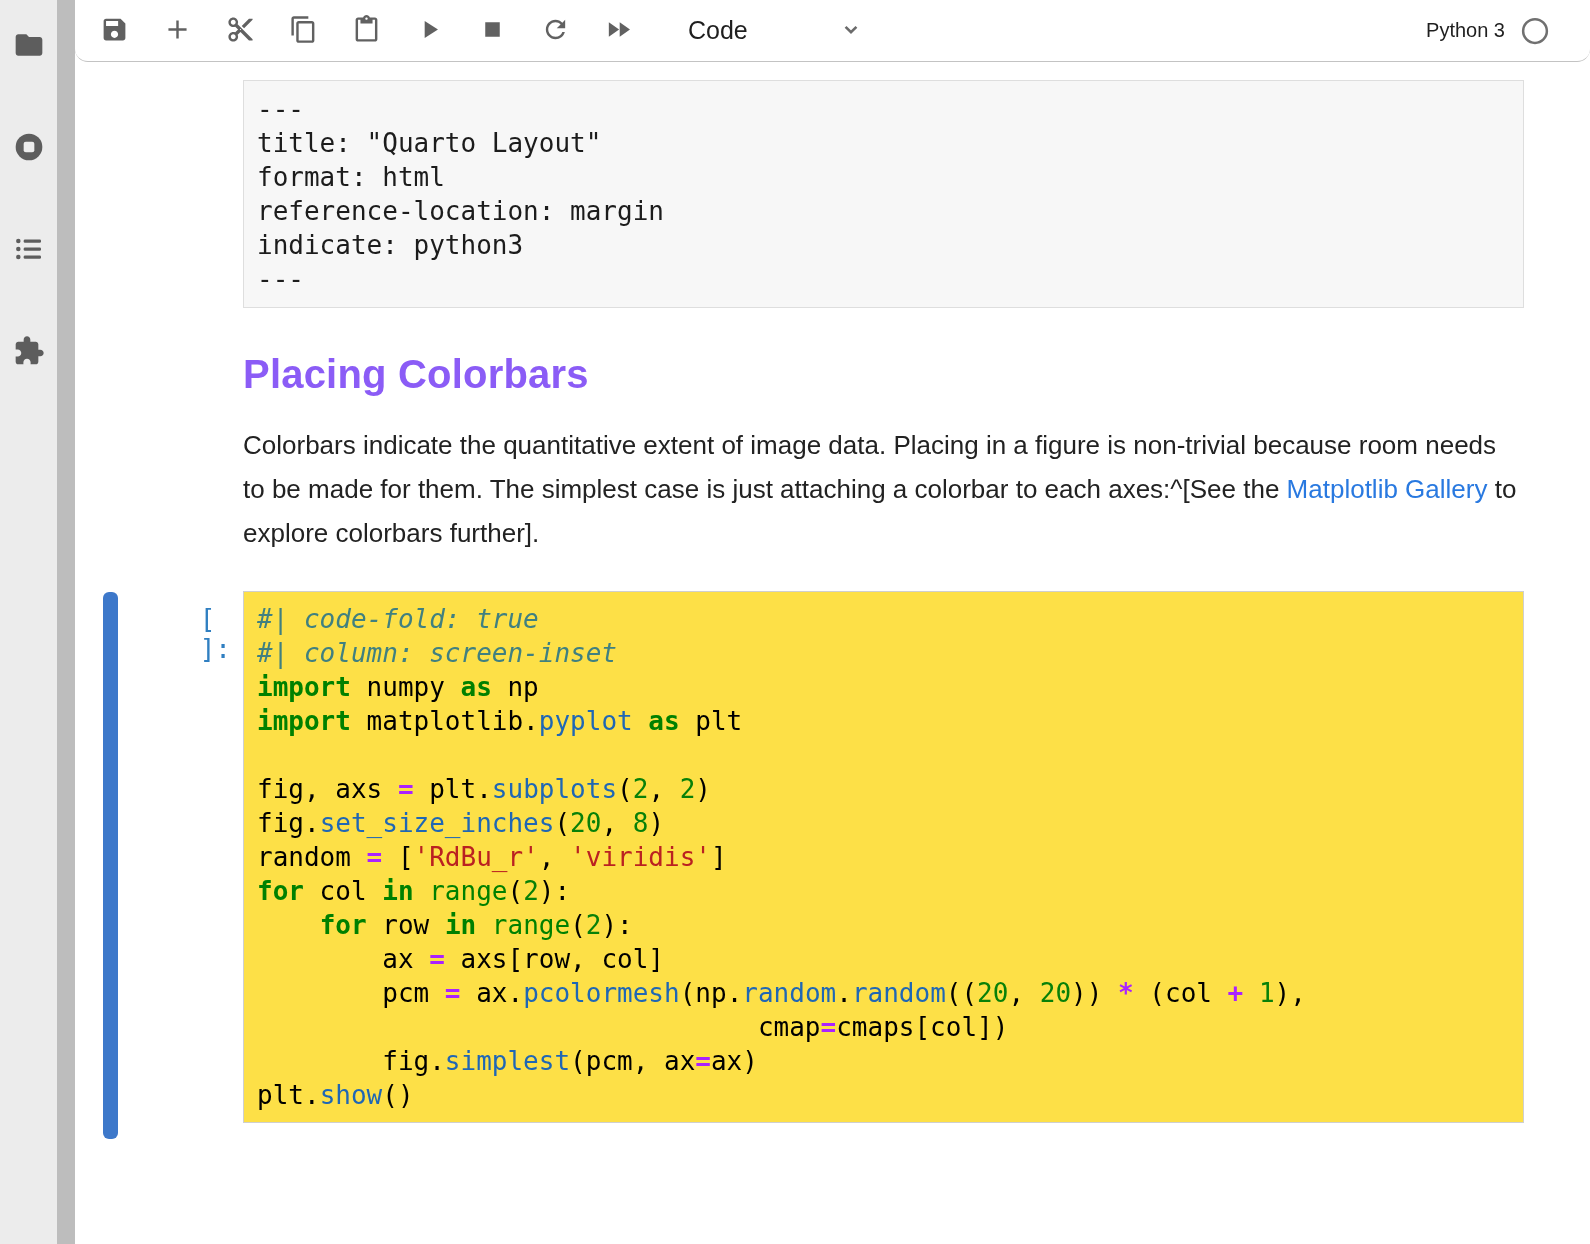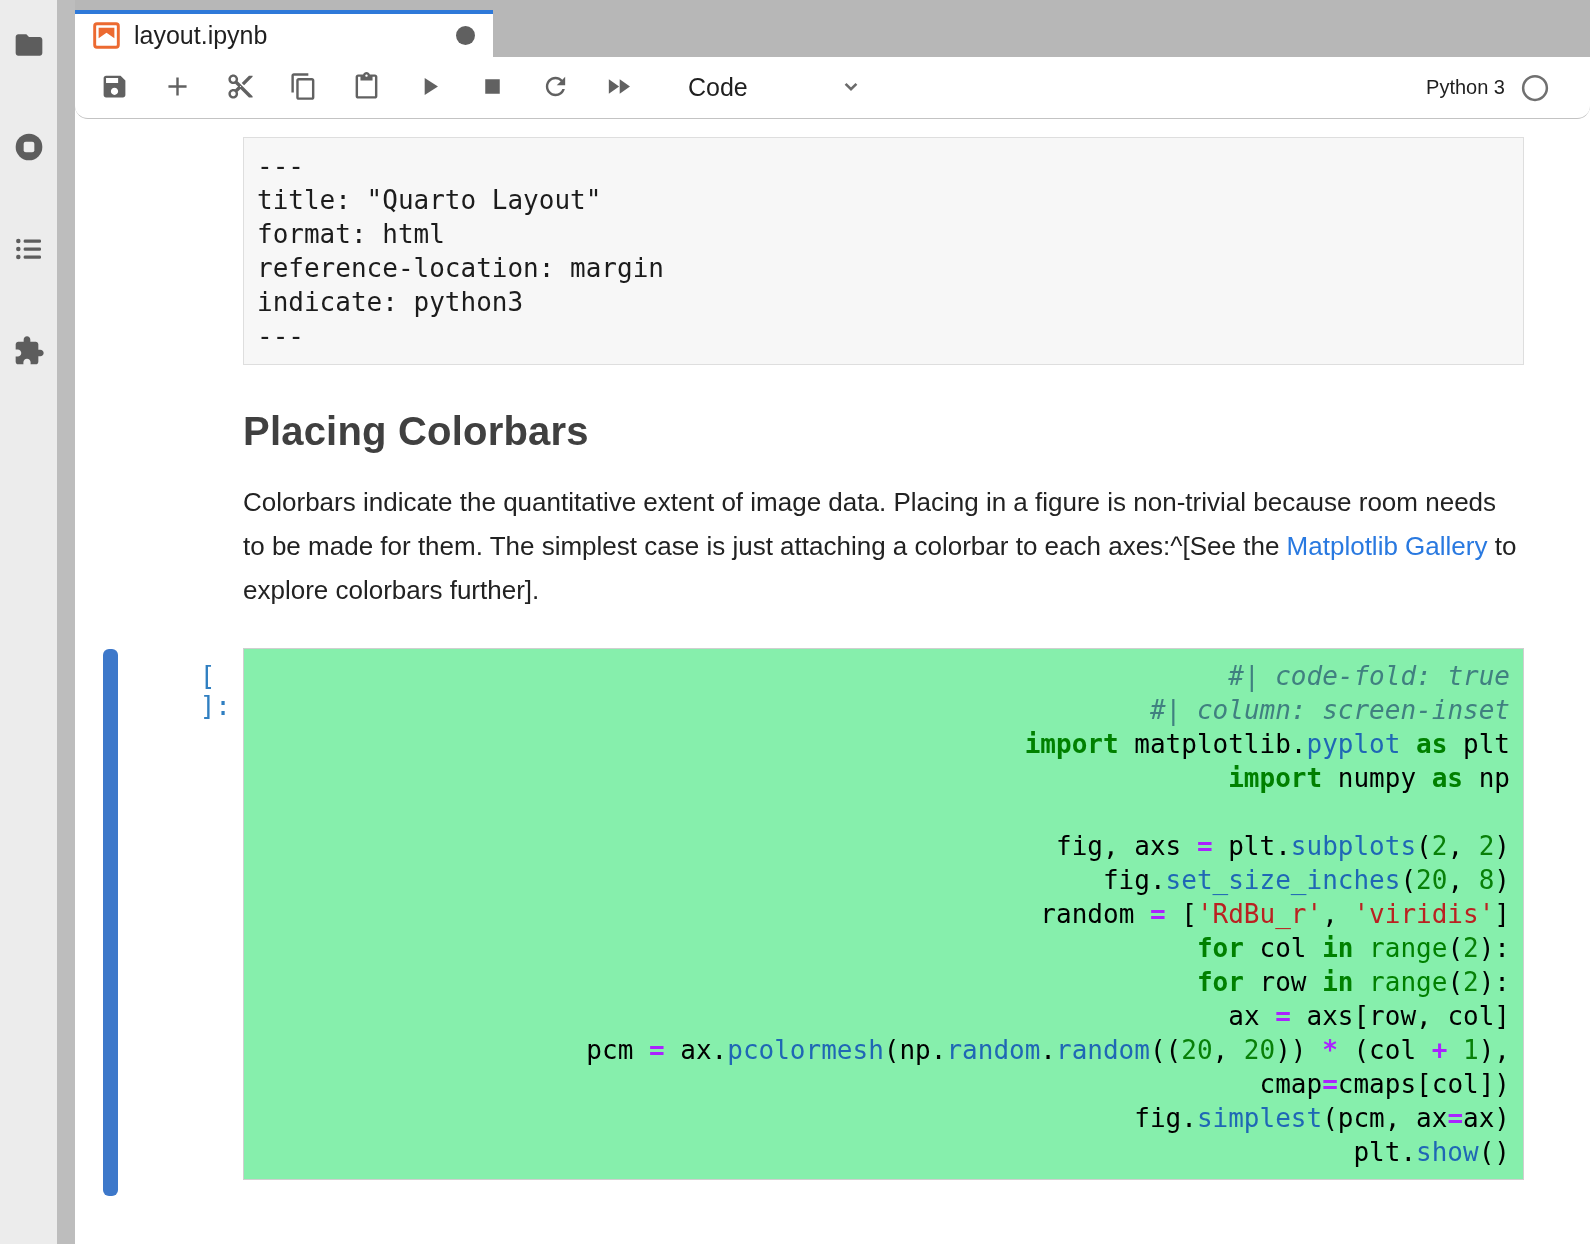--- a/index.html
+++ b/index.html
@@ -42,31 +42,31 @@
 
   
   .content { flex:1; background:#fff; padding:18px 66px 0 168px; position:relative; }
 
   .mono { font-family:"DejaVu Sans Mono","Liberation Mono",monospace; font-size:26px; }
   .cm-line { white-space:pre; line-height:34px; min-height:34px; color:#1c1c1c; }
 
   .raw-cell { background:#f7f7f7; border:1px solid #dedede; padding:11px 13px; }
 
   .md-cell { margin-top:44px; }
-  .md-heading { font-size:40px; font-weight:700; color:#404040; letter-spacing:0.2px; }
+  .md-heading { font-size:40px; font-weight:700; color:#8b5cf6; letter-spacing:0.2px; }
   .md-paragraph { margin-top:26px; font-size:26px; line-height:44px; color:#222;
                   max-width:1275px; }
   .md-link { color:#2979e0; text-decoration:none; cursor:pointer; }
 
   .code-cell { margin-top:36px; position:relative; padding-bottom:16px; }
   .collapser { position:absolute; left:-140px; top:1px; bottom:0; width:15px;
                background:#3d78ca; border-radius:6px; cursor:pointer; }
   .prompt { position:absolute; right:calc(100% + 12px); top:13px; color:#307fc1;
             font-family:"DejaVu Sans Mono","Liberation Mono",monospace; font-size:26px; }
-  .code-editor { background:#86efac; border:1px solid #cfcfcf; padding:10px 13px; cursor:text;text-align:right; }
+  .code-editor { background:#fde047; border:1px solid #cfcfcf; padding:10px 13px; cursor:text; }
 
   
   .tok-com { color:#408080; font-style:italic; }
   .tok-kw  { color:#008000; font-weight:bold; }
   .tok-bi  { color:#008000;margin-top:20px; }
   .tok-op  { color:#aa22ff; font-weight:bold; }
   .tok-num { color:#088008; }
   .tok-str { color:#ba2121; }
   .tok-fn  { color:#1f67b5; }
   .tok-pl  { color:#000; }
@@ -110,32 +110,20 @@
             <path d="M20.5 11H19V7c0-1.1-.9-2-2-2h-4V3.5C13 2.12 11.88 1 10.5 1S8 2.12 8 3.5V5H4c-1.1 0-1.99.9-1.99 2v3.8H3.5c1.49 0 2.7 1.21 2.7 2.7s-1.21 2.7-2.7 2.7H2V20c0 1.1.9 2 2 2h3.8v-1.5c0-1.49 1.21-2.7 2.7-2.7 1.49 0 2.7 1.21 2.7 2.7V22H17c1.1 0 2-.9 2-2v-4h1.5c1.38 0 2.5-1.12 2.5-2.5S21.88 11 20.5 11z"></path>
           </svg>
       </span>
     </button>
   </aside>
 
   <div class="divider-strip"></div>
 
   <div class="main">
 
-    <div class="tabbar">
-      <div class="tab">
-        <span class="tab-icon">
-          <svg viewBox="0 0 24 24" width="27" height="27">
-              <rect x="1.5" y="1.5" width="21" height="21" rx="2" fill="#fff" stroke="#ec6a31" stroke-width="2.6"></rect>
-              <path d="M5 5h14v9.5l-7-5-7 5z" fill="#ec6a31"></path>
-            </svg>
-        </span>
-        <span class="tab-title">layout.ipynb</span>
-        <span class="dirty-dot"></span>
-      </div>
-    </div>
 
     <div class="toolbar">
       <button class="tool-btn">
         <span><svg viewBox="0 0 24 24">
               <path d="M17 3H5c-1.11 0-2 .9-2 2v14c0 1.1.89 2 2 2h14c1.1 0 2-.9 2-2V7l-4-4zm-5 16c-1.66 0-3-1.34-3-3s1.34-3 3-3 3 1.34 3 3-1.34 3-3 3zm3-10H5V5h10v4z"></path>
             </svg></span>
       </button>
       <button class="tool-btn">
         <span><svg viewBox="0 0 24 24" fill="none" stroke="#616161" stroke-width="2">
               <path d="M12 4.5v15M4.5 12h15"></path>
@@ -206,22 +194,22 @@
         <h1 class="md-heading">Placing Colorbars</h1>
         <p class="md-paragraph"><span>Colorbars indicate the quantitative extent of image data. Placing in a figure is non-trivial because room needs to be made for them. The simplest case is just attaching a colorbar to each axes:^[See the </span><a class="md-link">Matplotlib Gallery</a><span> to explore colorbars further].</span></p>
       </div>
 
       <div class="code-cell">
         <div class="collapser"></div>
         <div class="prompt">[ ]:</div>
         <div class="code-editor mono" id="code-lines">
             <div class="cm-line"><span class="tok-com">#| code-fold: true</span></div>
             <div class="cm-line"><span class="tok-com">#| column: screen-inset</span></div>
+            <div class="cm-line"><span class="tok-kw">import</span><span class="tok-pl"> numpy </span><span class="tok-kw">as</span><span class="tok-pl"> np</span></div>
             <div class="cm-line"><span class="tok-kw">import</span><span class="tok-pl"> matplotlib.</span><span class="tok-fn">pyplot</span><span class="tok-pl"> </span><span class="tok-kw">as</span><span class="tok-pl"> plt</span></div>
-            <div class="cm-line"><span class="tok-kw">import</span><span class="tok-pl"> numpy </span><span class="tok-kw">as</span><span class="tok-pl"> np</span></div>
             <div class="cm-line">&nbsp;</div>
             <div class="cm-line"><span class="tok-pl">fig, axs </span><span class="tok-op">=</span><span class="tok-pl"> plt.</span><span class="tok-fn">subplots</span><span class="tok-pl">(</span><span class="tok-num">2</span><span class="tok-pl">, </span><span class="tok-num">2</span><span class="tok-pl">)</span></div>
             <div class="cm-line"><span class="tok-pl">fig.</span><span class="tok-fn">set_size_inches</span><span class="tok-pl">(</span><span class="tok-num">20</span><span class="tok-pl">, </span><span class="tok-num">8</span><span class="tok-pl">)</span></div>
             <div class="cm-line"><span class="tok-pl">random </span><span class="tok-op">=</span><span class="tok-pl"> [</span><span class="tok-str">'RdBu_r'</span><span class="tok-pl">, </span><span class="tok-str">'viridis'</span><span class="tok-pl">]</span></div>
             <div class="cm-line"><span class="tok-kw">for</span><span class="tok-pl"> col </span><span class="tok-kw">in</span><span class="tok-pl"> </span><span class="tok-bi">range</span><span class="tok-pl">(</span><span class="tok-num">2</span><span class="tok-pl">):</span></div>
             <div class="cm-line"><span class="tok-pl">    </span><span class="tok-kw">for</span><span class="tok-pl"> row </span><span class="tok-kw">in</span><span class="tok-pl"> </span><span class="tok-bi">range</span><span class="tok-pl">(</span><span class="tok-num">2</span><span class="tok-pl">):</span></div>
             <div class="cm-line"><span class="tok-pl">        ax </span><span class="tok-op">=</span><span class="tok-pl"> axs[row, col]</span></div>
             <div class="cm-line"><span class="tok-pl">        pcm </span><span class="tok-op">=</span><span class="tok-pl"> ax.</span><span class="tok-fn">pcolormesh</span><span class="tok-pl">(np.</span><span class="tok-fn">random</span><span class="tok-pl">.</span><span class="tok-fn">random</span><span class="tok-pl">((</span><span class="tok-num">20</span><span class="tok-pl">, </span><span class="tok-num">20</span><span class="tok-pl">)) </span><span class="tok-op">*</span><span class="tok-pl"> (col </span><span class="tok-op">+</span><span class="tok-pl"> </span><span class="tok-num">1</span><span class="tok-pl">),</span></div>
             <div class="cm-line"><span class="tok-pl">                                cmap</span><span class="tok-op">=</span><span class="tok-pl">cmaps[col])</span></div>
             <div class="cm-line"><span class="tok-pl">        fig.</span><span class="tok-fn">simplest</span><span class="tok-pl">(pcm, ax</span><span class="tok-op">=</span><span class="tok-pl">ax)</span></div>

